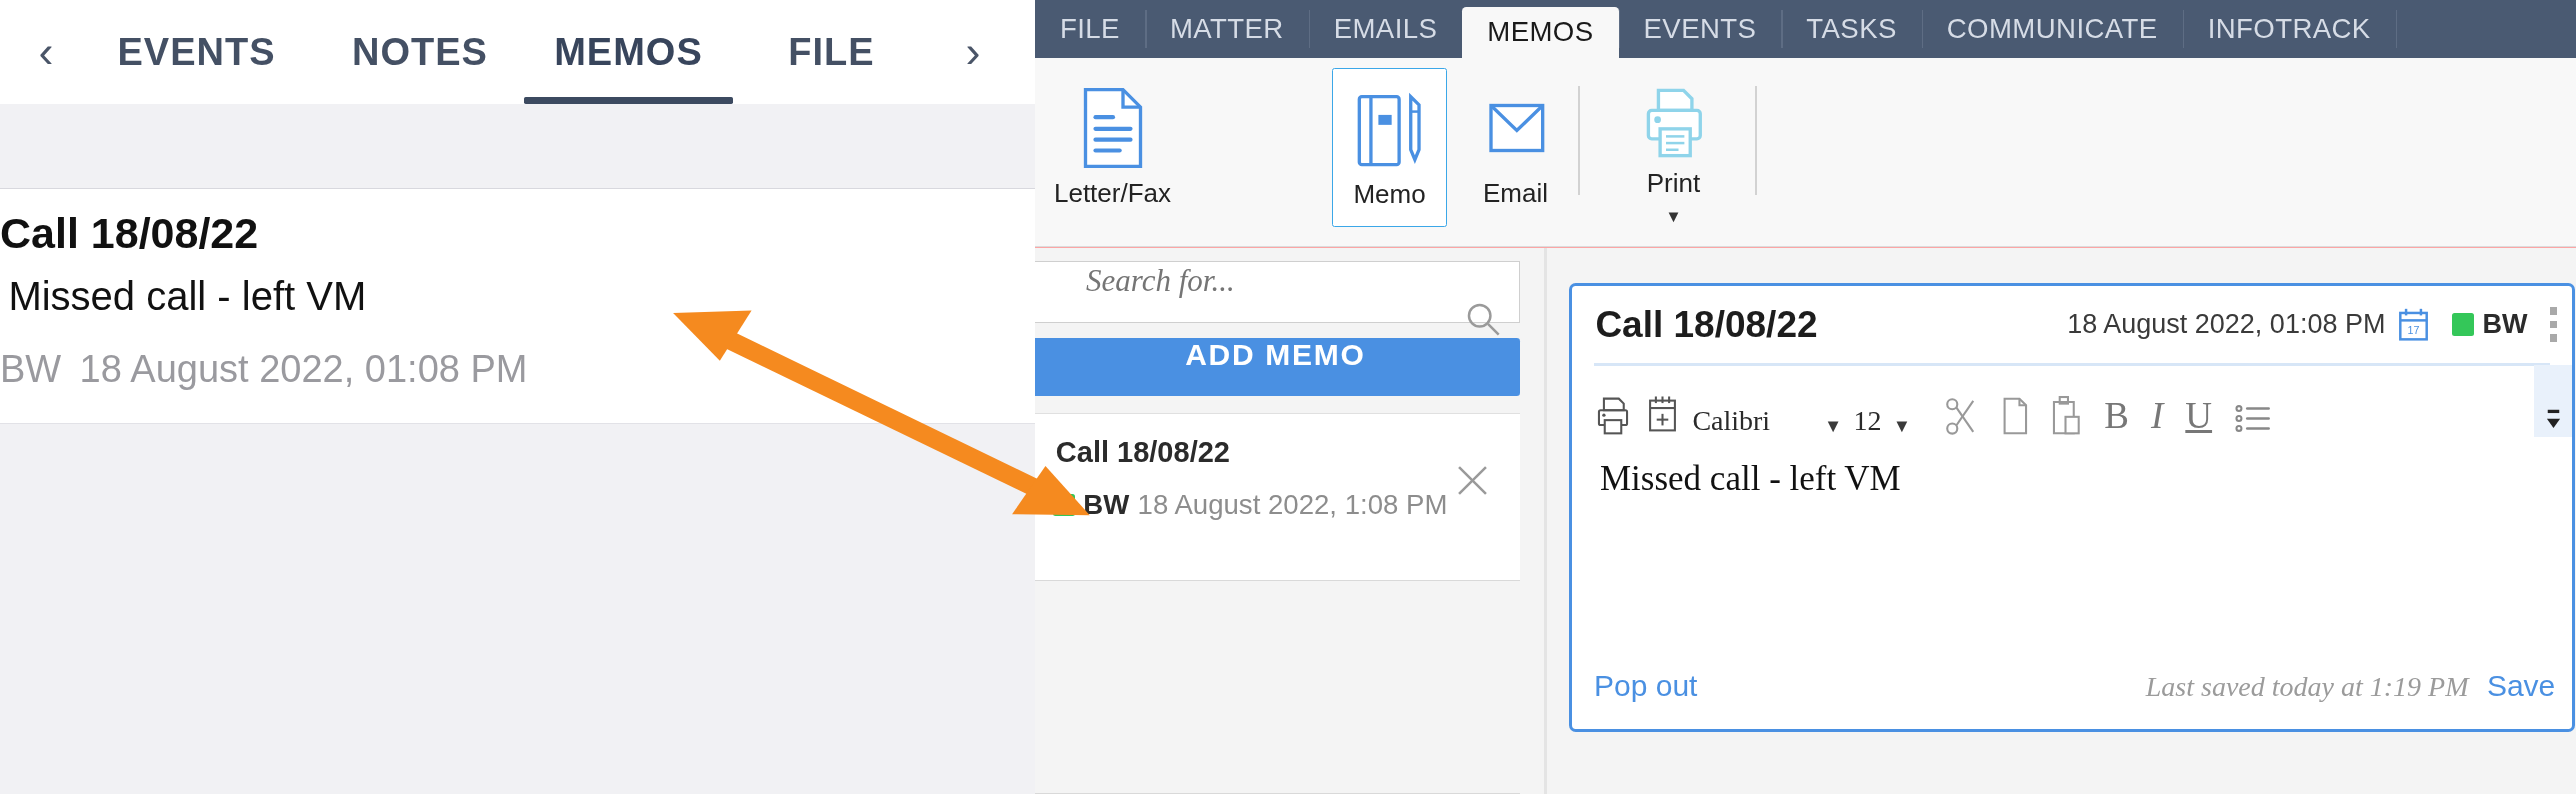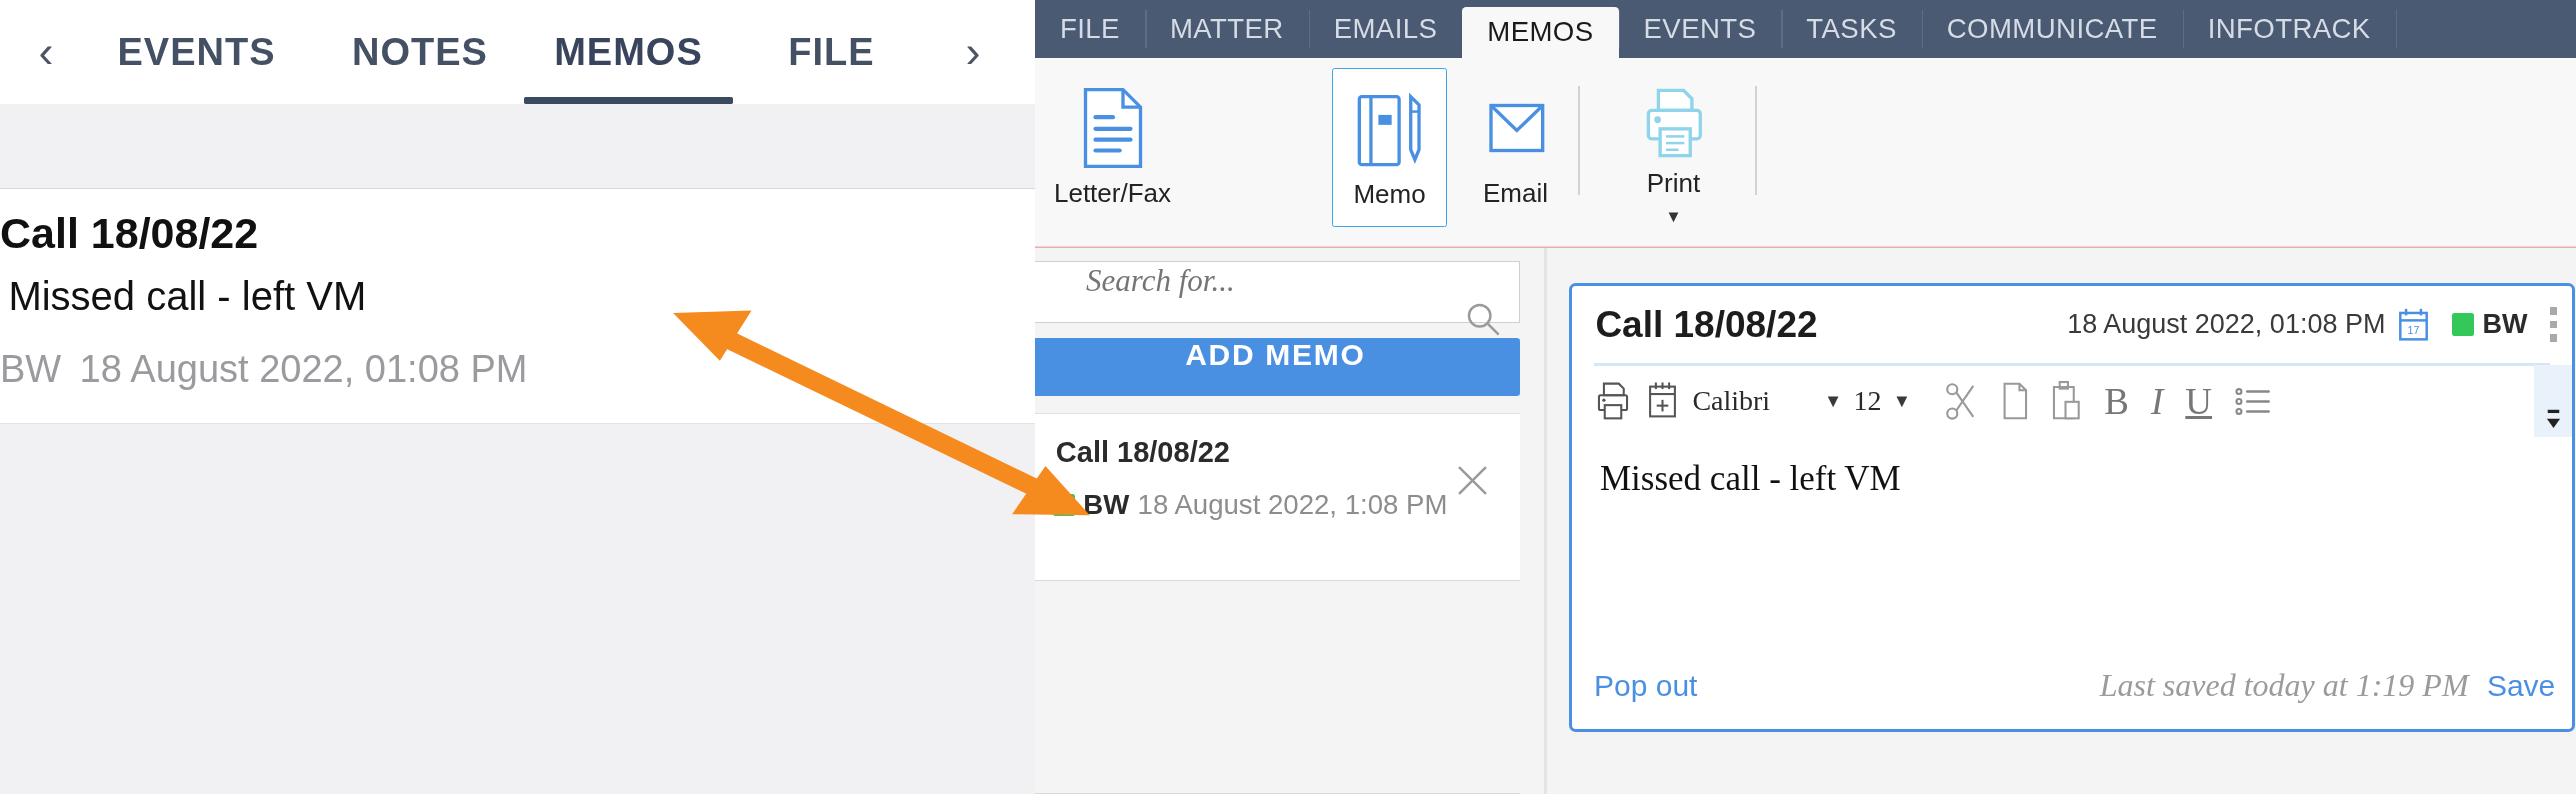--- a/index.html
+++ b/index.html
@@ -192,21 +192,21 @@
   #ed-user .ini{font-size:27px;color:#2b2b2b;font-weight:600;}
   #ed-kebab{
     margin-left:22px;display:flex;flex-direction:column;gap:5.8px;cursor:pointer;
   }
   #ed-kebab i{display:block;width:7.5px;height:7.5px;background:#a9a9a9;}
   #ed-rule{
     position:absolute;left:22px;right:22px;top:77px;height:2.5px;background:#d7e6f7;
   }
   #ed-toolbar{
     position:absolute;left:0;top:79px;right:0;height:72px;
-    display:flex;align-items:center;
+    display:flex;align-items:flex-end;
   }
   .tb{display:flex;align-items:center;justify-content:center;cursor:pointer;user-select:none;}
   .tb-caret{
     font-size:18.4px;color:#3a3a3a;margin:0 6.7px;cursor:pointer;
   }
   #tb-font{
     font-family:"Liberation Serif", serif;font-size:28px;color:#2a2a2a;
     width:125px;margin-left:11.7px;
   }
   #tb-size{
@@ -227,21 +227,21 @@
   #ed-foot{
     position:absolute;left:0;right:0;bottom:0;height:87px;
     display:flex;align-items:center;
   }
   #ed-popout{
     margin-left:22px;font-size:30px;color:#4a90e2;cursor:pointer;
   }
   #ed-foot-right{margin-left:auto;display:flex;align-items:baseline;margin-right:16.7px;}
   #ed-saved{
     font-family:"Liberation Serif", serif;font-style:italic;
-    font-size:32px;color:#9b9b9b;
+    font-size:28px;color:#9b9b9b;
   }
   #ed-save{
     margin-left:18.4px;font-size:30px;color:#4a90e2;cursor:pointer;
   }
 
   
   #arrow-layer{
     position:absolute;left:0;top:0;width:2576px;height:794px;pointer-events:none;
   }
 </style>

